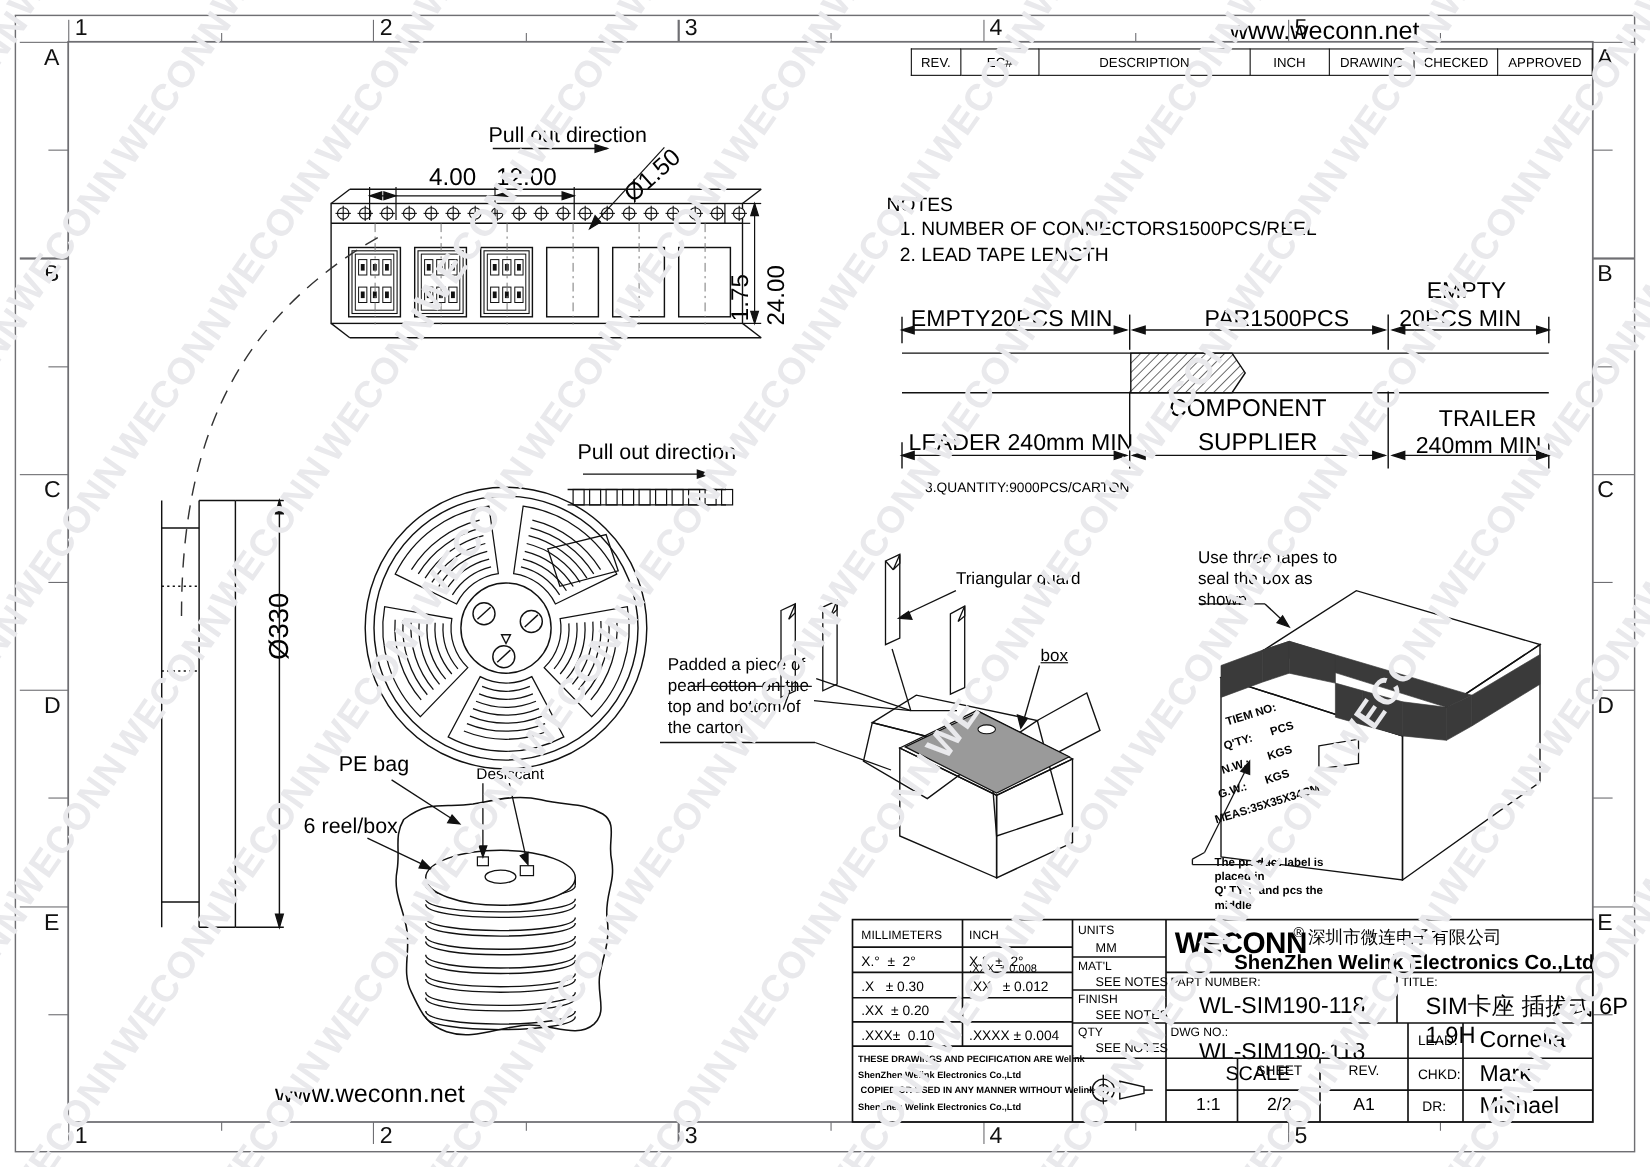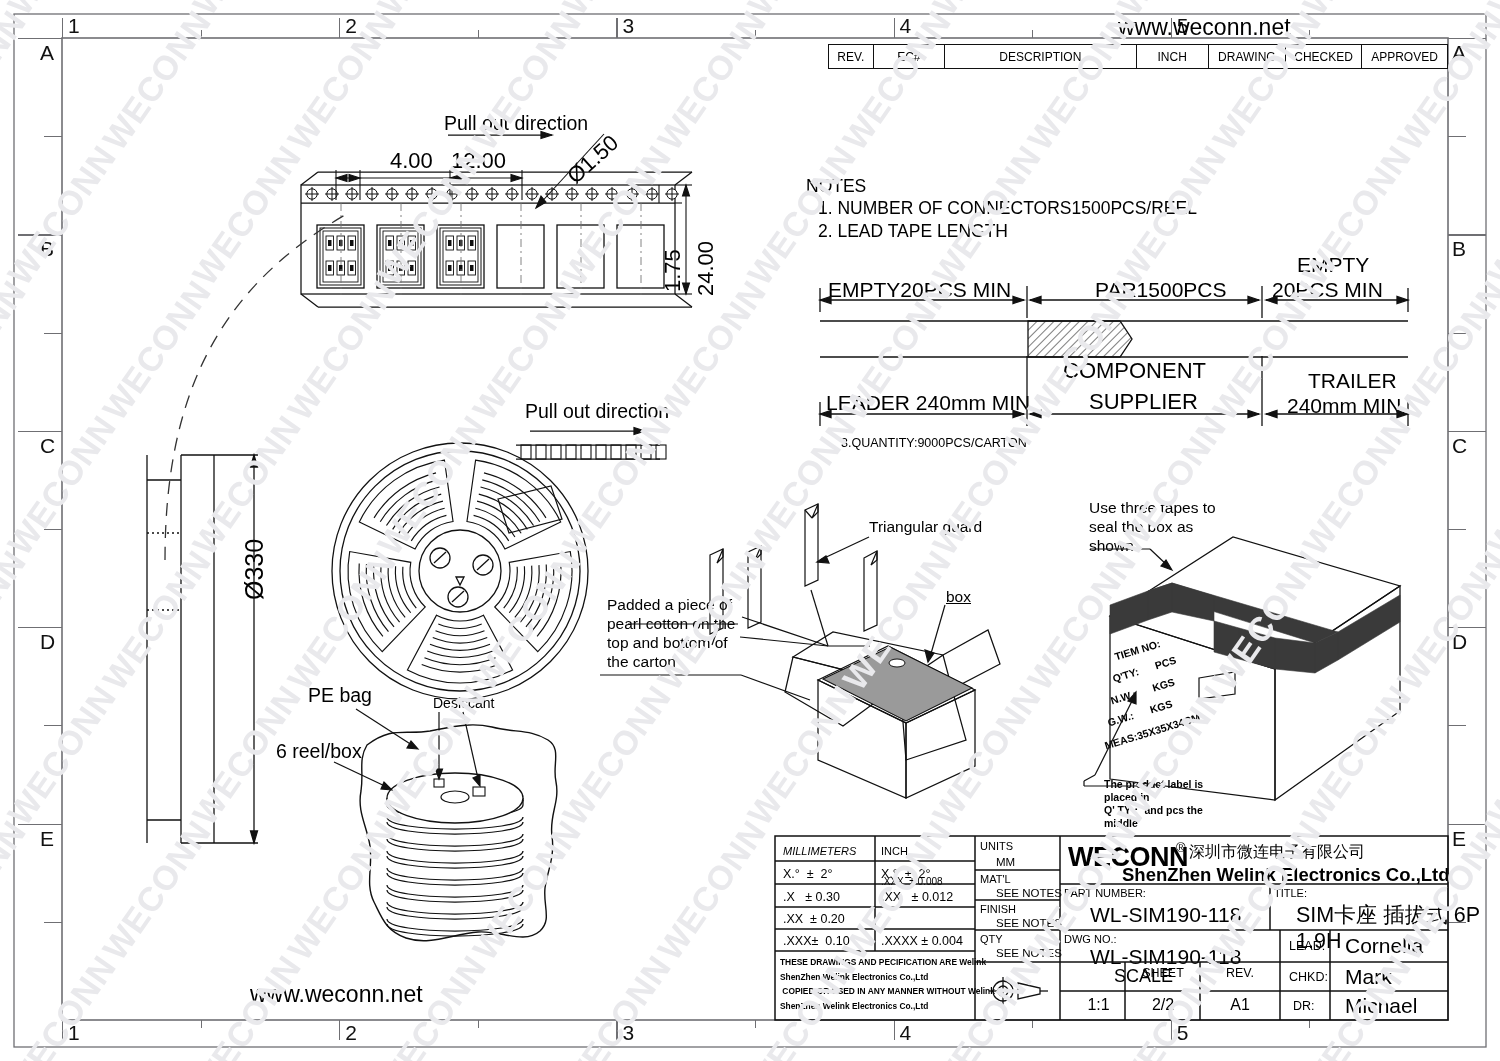--- a/index.html
+++ b/index.html
@@ -656,21 +656,21 @@
       <circle cx="1003" cy="991" r="10"></circle>
       <circle cx="1003" cy="991" r="5"></circle>
       <line x1="989" y1="991" x2="1017" y2="991"></line>
       <line x1="1003" y1="977" x2="1003" y2="1005"></line>
       <polygon points="1018,983 1040,988 1040,994 1018,999"></polygon>
       <line x1="1040" y1="991" x2="1048" y2="991"></line>
     </g>
   </svg>
 
   <div id="tol-text">
-      <div class="lbl-s" style="left:783px;top:845px;font-size:11px;font-style:italic;">MILLIMETERS</div>
+      <div class="lbl-s" style="left:783px;top:845px;font-size:11px;">MILLIMETERS</div>
       <div class="lbl-s" style="left:881px;top:845px;font-size:11px;">INCH</div>
       <div class="lbl-s" style="left:783px;top:867px;font-size:12.5px;">X.°  ±  2°</div>
       <div class="lbl-s" style="left:881px;top:867px;font-size:12.5px;">X.°  ±  2°</div>
       <div class="lbl-s" style="left:783px;top:890px;font-size:12.5px;">.X   ± 0.30</div>
       <div class="lbl-s" style="left:881px;top:890px;font-size:12.5px;">.XX   ± 0.012</div>
       <div class="lbl-s" style="left:783px;top:912px;font-size:12.5px;">.XX  ± 0.20</div>
       <div class="lbl-s" style="left:881px;top:876px;font-size:10px;">.XXX  ± 0.008</div>
       <div class="lbl-s" style="left:783px;top:934px;font-size:12.5px;">.XXX±  0.10</div>
       <div class="lbl-s" style="left:881px;top:934px;font-size:12.5px;">.XXXX ± 0.004</div>
     </div>

